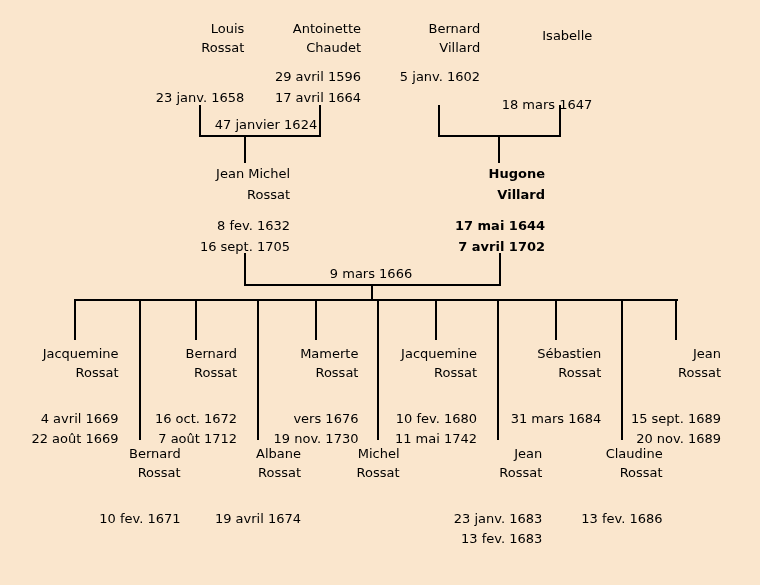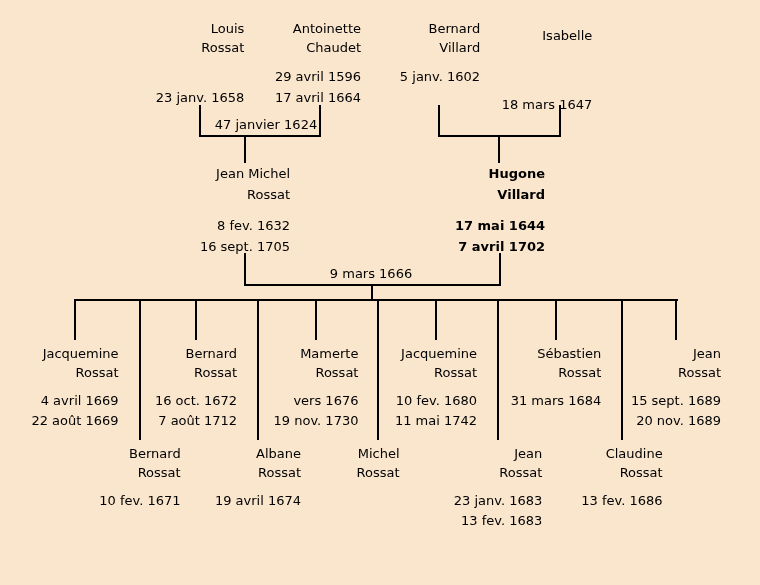--- a/index.html
+++ b/index.html
@@ -12,21 +12,21 @@
   }
   .node { position:absolute; transform:translateX(-50%); text-align:right; white-space:nowrap; }
   .bold { font-weight:bold; }
   .gen1 .nm { line-height:19px; min-height:19px; }
   .gen1 .dates { margin-top:9px; }
   .gen1 .dt { line-height:21px; min-height:21px; }
   .gen2 .nm { line-height:21px; min-height:21px; }
   .gen2 .dates { margin-top:10px; }
   .gen2 .dt { line-height:21px; min-height:21px; }
   .child .nm { line-height:19px; min-height:19px; }
-  .child .dates { margin-top:9px; }
+  .child .dates { margin-top:27px; }
   .child .dt { line-height:20px; min-height:20px; }
   .vline { position:absolute; width:2px; background:var(--line,#000); }
   .hline { position:absolute; height:2px; background:var(--line,#000); }
   .mlabel { position:absolute; transform:translateX(-50%); white-space:nowrap; line-height:19px; }
 </style>
 </head>
 <body>
 
 <div class="canvas">
 

